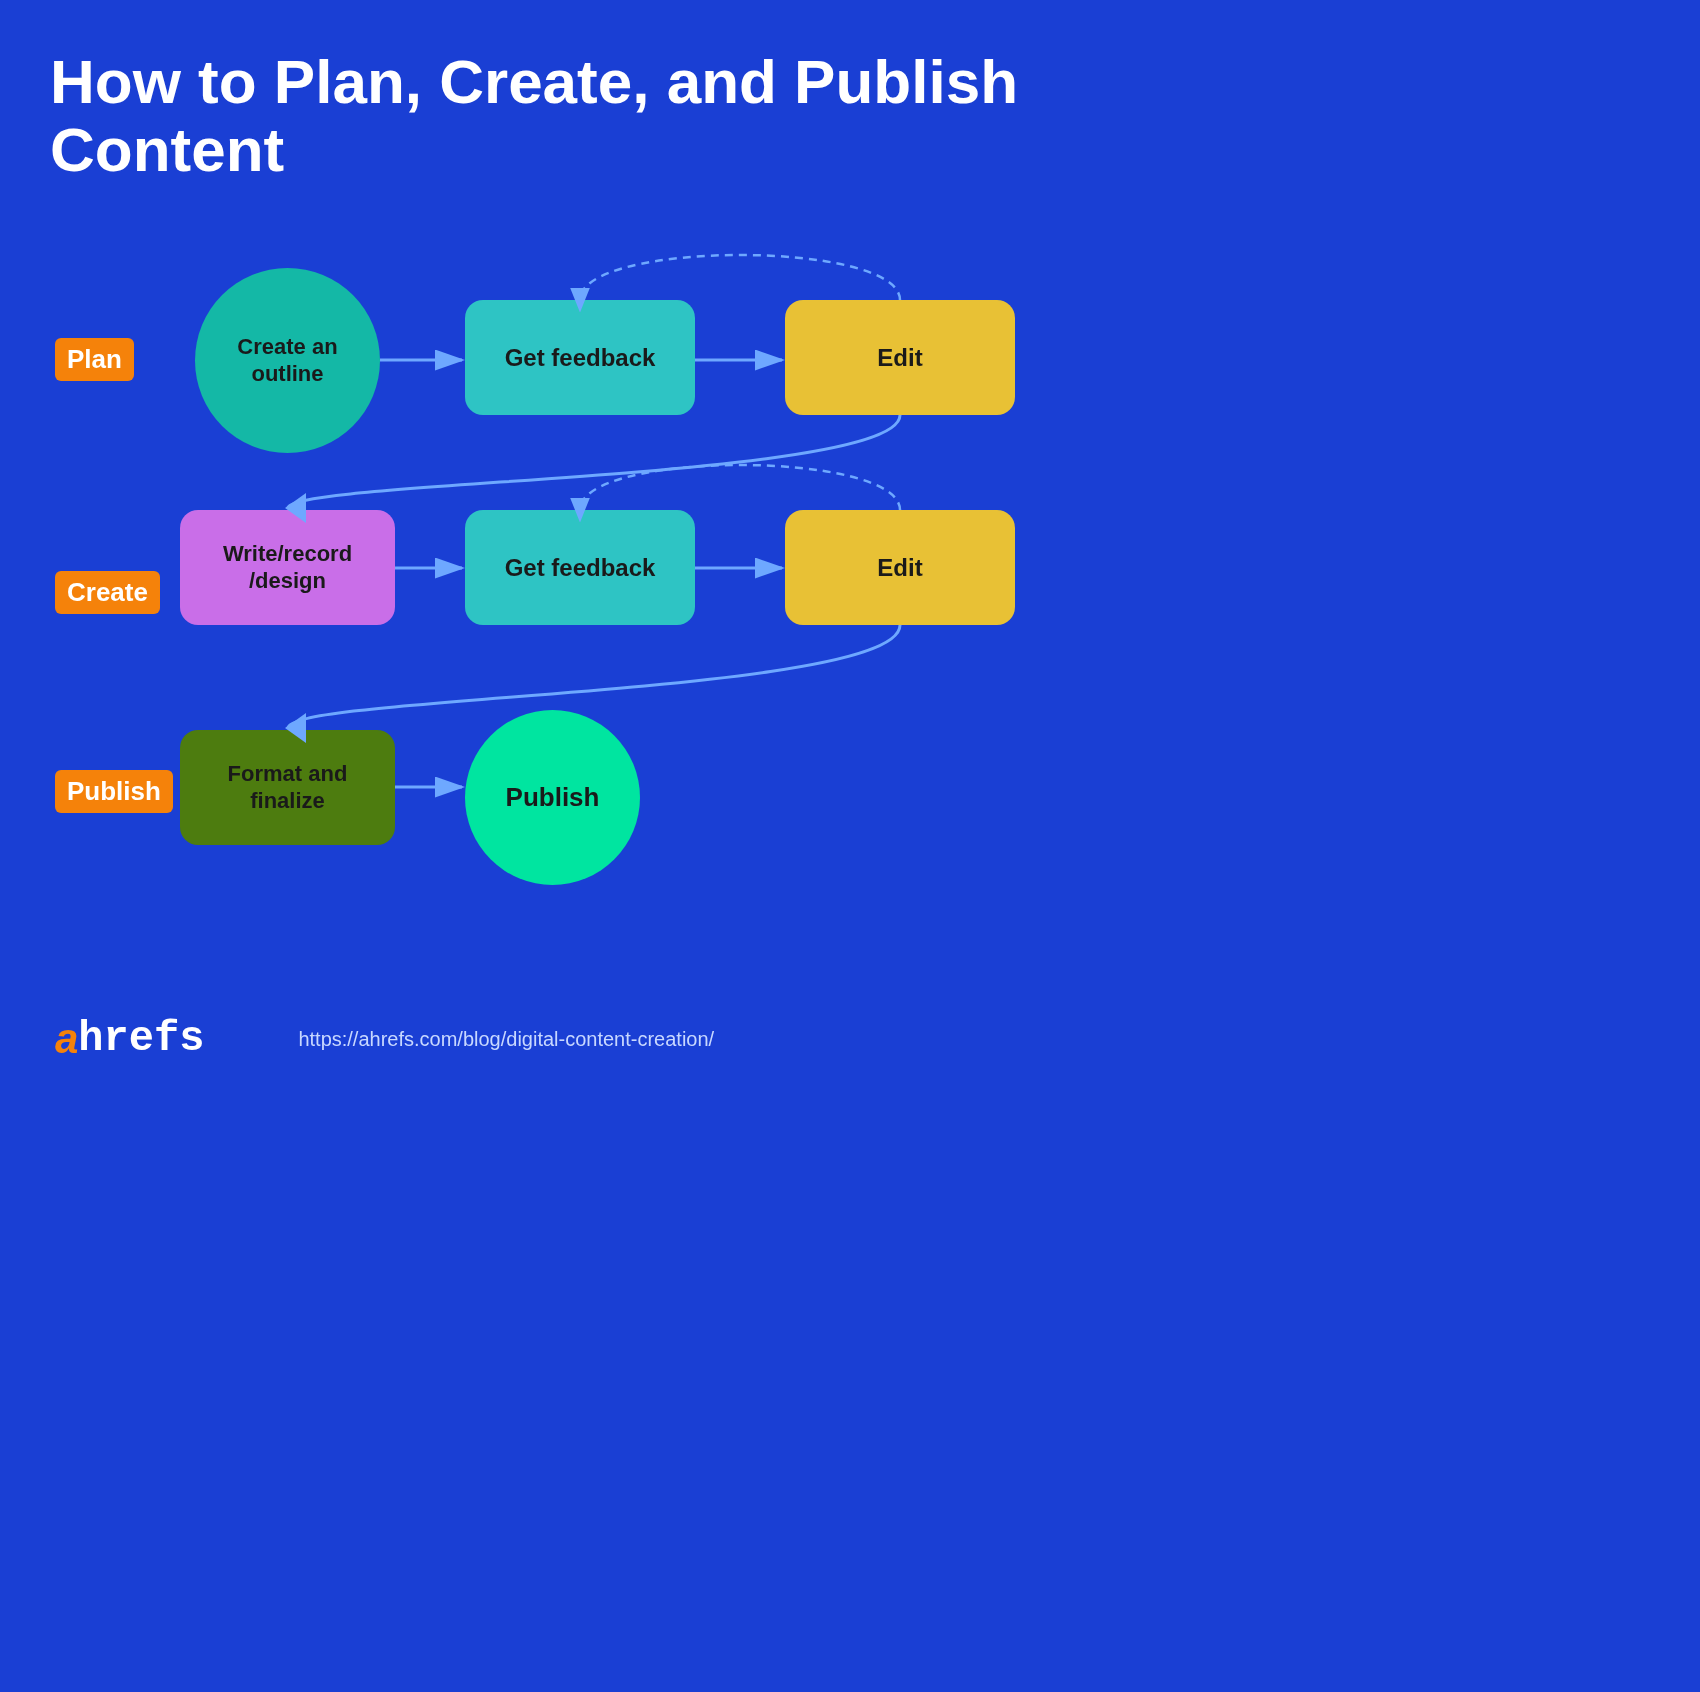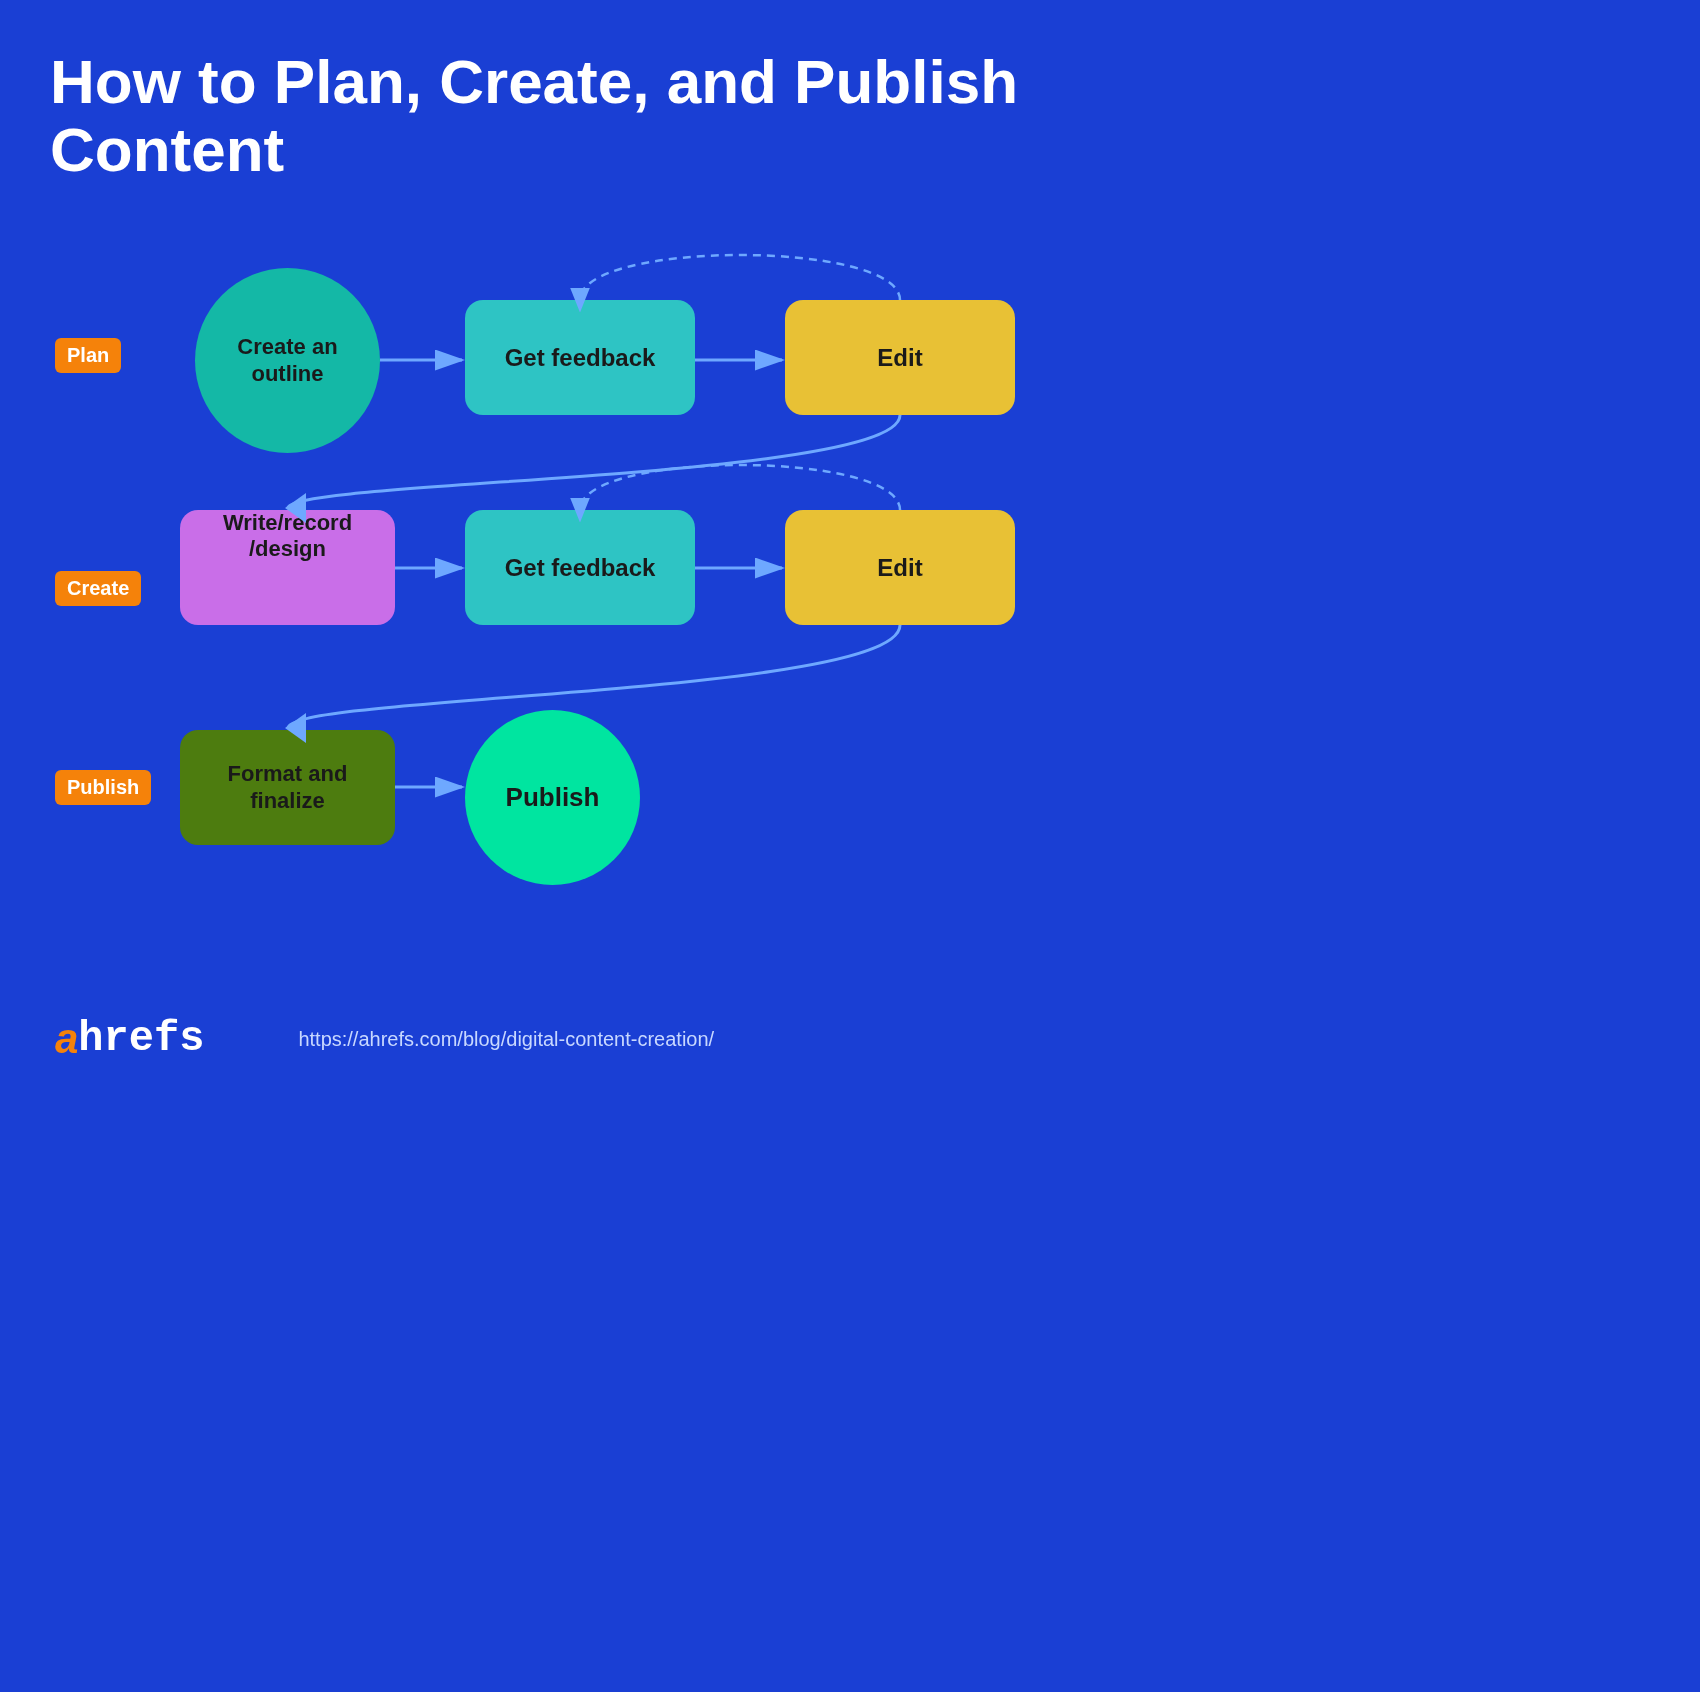--- a/index.html
+++ b/index.html
@@ -22,21 +22,21 @@
       font-weight: 900;
       line-height: 1.1;
       font-family: 'Arial Black', sans-serif;
     }
 
     
     .row-label {
       position: absolute;
       background-color: #f5820a;
       color: #ffffff;
-      font-size: 20px;
+      font-size: 26px;
       font-weight: 800;
       padding: 6px 12px;
       border-radius: 6px;
       font-family: 'Arial Black', sans-serif;
     }
 
     
     .label-plan { top: 338px; left: 55px; }
     
     .label-create { top: 555px; left: 55px; margin-top: 16px; }
@@ -105,21 +105,21 @@
     
     .node-write {
       position: absolute;
       top: 510px;
       left: 180px;
       width: 215px;
       height: 115px;
       border-radius: 18px;
       background-color: #c96ee8;
       display: flex;
-      align-items: flex-start;
+      align-items: center;
       justify-content: center;
       text-align: center;
       font-size: 22px;
       font-weight: 800;
       color: #1a1a1a;
       font-family: 'Arial Black', sans-serif;
       line-height: 1.2;
     }
 
     

